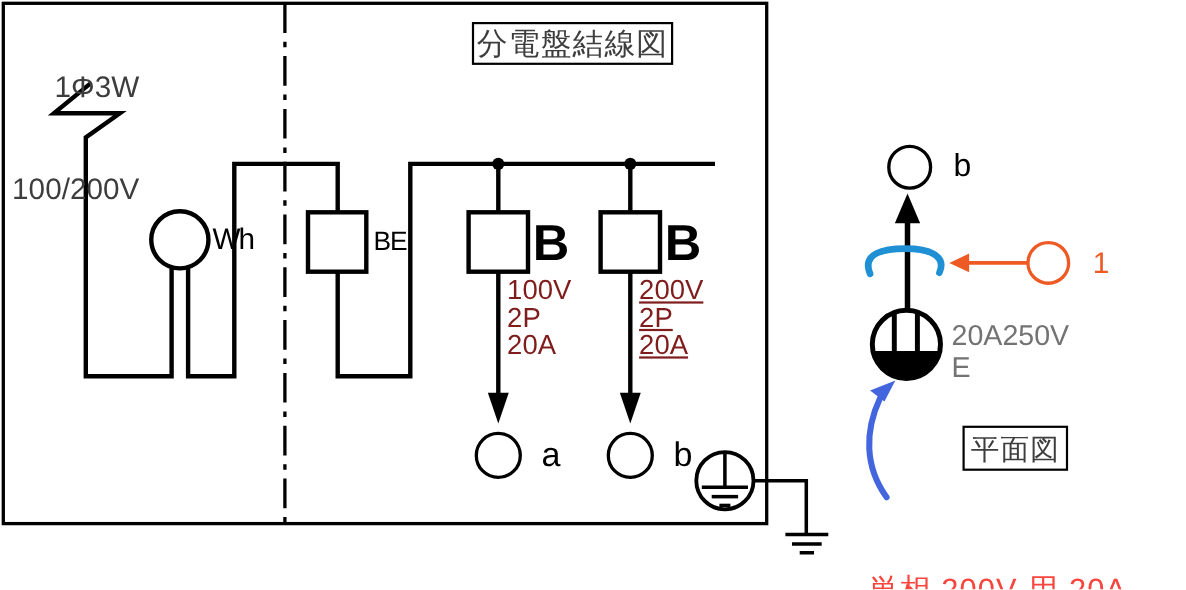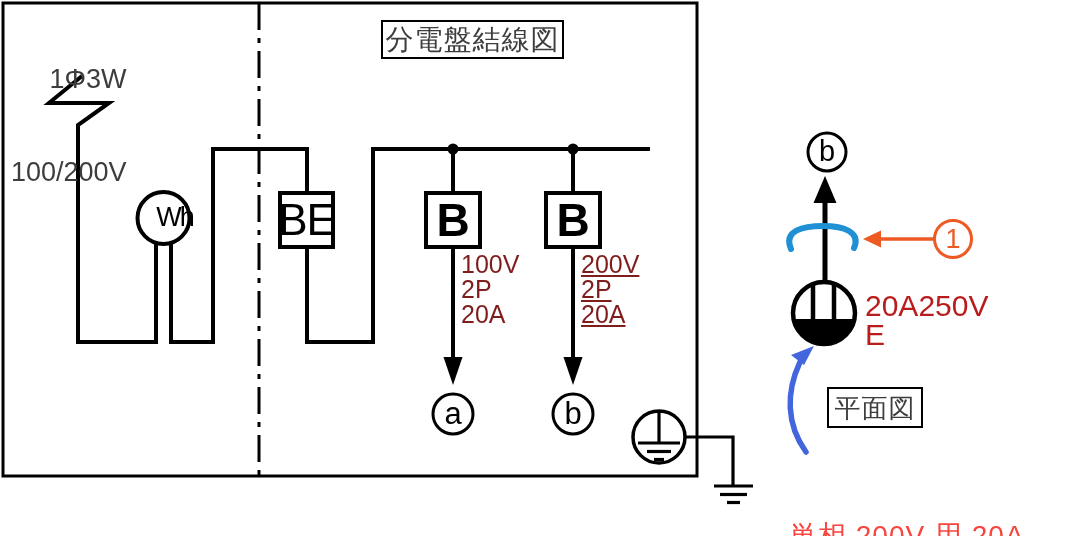--- a/index.html
+++ b/index.html
@@ -3,32 +3,32 @@
 <meta charset="utf-8">
 <style>
   html,body{margin:0;padding:0;background:#fff;}
   #stage{
     position:relative;width:1078px;height:536px;background:#ffffff;overflow:hidden;
     font-family:"Liberation Sans","DejaVu Sans",sans-serif;
   }
   .abs{position:absolute;}
   svg{position:absolute;left:0;top:0;}
   .txt{white-space:pre;}
-  .center{display:flex;align-items:center;justify-content:center;text-align:center;}
+  .center{display:flex;align-items:center;justify-content:center;text-align:center;margin-left:48px;}
   .src{left:11px;top:2px;font-size:27px;line-height:31px;color:#3d3d3d;text-align:right;}
   .src .l1{padding-left:26px;}
   .titlebox{left:381px;top:20px;width:179px;height:35px;border:2.5px solid #000;
     font-size:28px;color:#3d3d3d;letter-spacing:1px;}
-  .wh{left:148px;top:191px;width:53px;height:53px;font-size:27px;color:#000;letter-spacing:-2px;}
-  .be{left:280px;top:193px;width:53px;height:54px;font-size:44px;color:#000;letter-spacing:-1px;}
+  .wh{left:137px;top:191px;width:53px;height:53px;font-size:27px;color:#000;letter-spacing:-2px;}
+  .be{left:280px;top:193px;width:53px;height:54px;font-size:24px;color:#000;letter-spacing:-1px;}
   .bb{width:54px;height:54px;font-size:46px;font-weight:bold;color:#000;top:193px;}
   .spec{top:252px;font-size:25px;line-height:25px;color:#7f1d1d;}
   .circ-label{width:40px;height:40px;font-size:31px;color:#000;top:394px;}
   .plan-b{left:808px;top:132px;width:38px;height:39px;font-size:29px;color:#000;}
-  .rating{left:865px;top:291px;font-size:30px;line-height:29px;color:#b91c1c;}
+  .rating{left:865px;top:291px;font-size:26px;line-height:29px;color:#737373;}
   .planbox{left:827px;top:387px;width:92px;height:37px;border:2.5px solid #000;
     font-size:26px;color:#3d3d3d;letter-spacing:1px;align-items:flex-end;}
   .callout1{left:934px;top:220px;width:38px;height:38px;font-size:27px;color:#ee5a24;}
   .rednote{left:789px;top:453px;font-size:28px;line-height:33px;color:#f9453e;letter-spacing:1px;}
 </style>
 </head>
 <body>
 
 <div id="stage">
 

